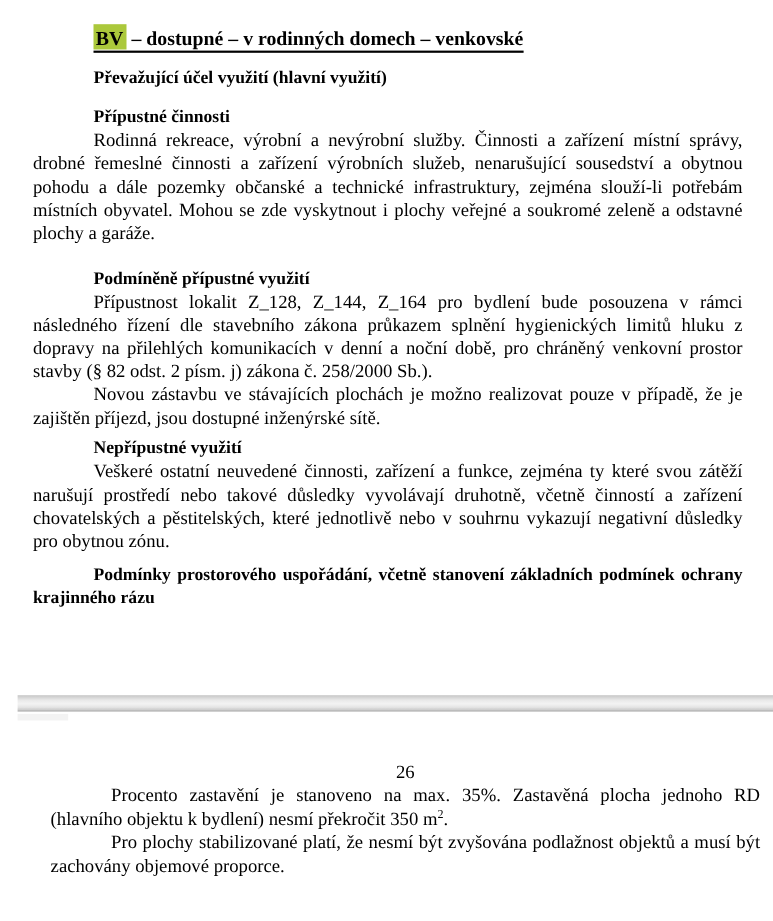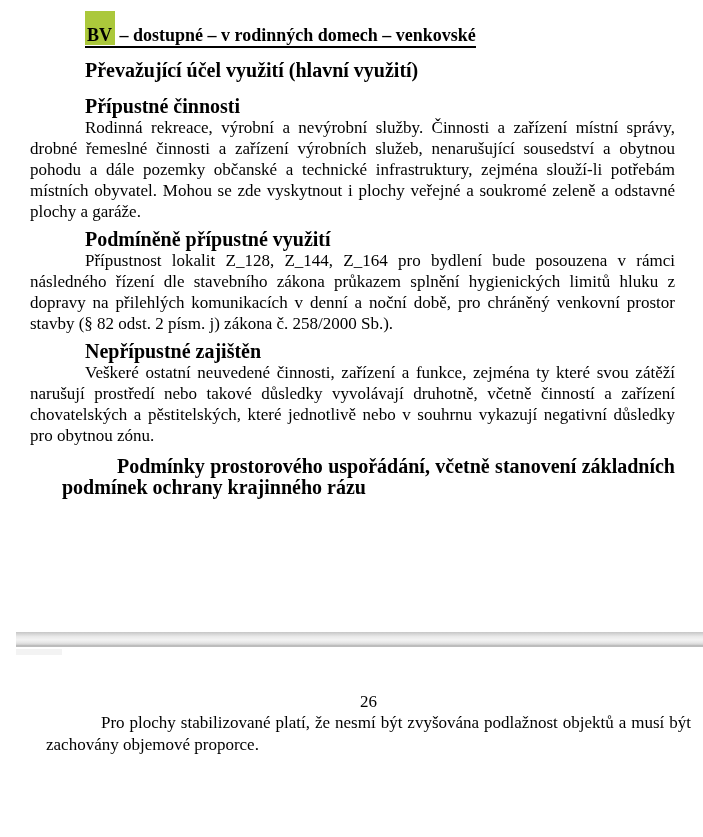--- a/index.html
+++ b/index.html
@@ -23,43 +23,43 @@
     font-weight: bold;
     text-indent: 55px;
     margin: 0 0 13px 0;
   }
   .title-underline {
     border-bottom: 2px solid #000;
     padding-bottom: 1px;
   }
   .hl {
     background: #abc83b;
-    padding: 14px 3px 0 2px;
+    padding: 3px 3px 0 2px;
   }
 
   .sec { margin: 0; }
   .sec-heading {
     font-weight: bold;
-    font-size: 20px;
+    font-size: 16px;
     line-height: 21px;
     text-indent: 55px;
     text-align: justify;
     margin: 0;
   }
   .para {
     font-size: 17px;
     line-height: 21px;
     text-indent: 55px;
     text-align: justify;
     margin: 0;
   }
   .mt-sec1 { margin-top: 15px; }
-  .mt-sec2 { margin-top: 7px; }
+  .mt-sec2 { margin-top: 21px; }
   .mt-sec3 { margin-top: 7px; }
-  .mt-sec4 { margin-top: 10px; margin-left: 32px; }
+  .mt-sec4 { margin-top: 10px; }
 
   
   .bottom-block {
     position: absolute;
     top: 632px;
     left: 0;
     width: 703px;
     height: 205px;
     background: #ffffff;
     padding-left: 16px;
@@ -110,41 +110,43 @@
     </div>
 
     <div class="sec mt-sec1">
       <p class="sec-heading">Přípustné činnosti</p>
       <p class="para">Rodinná rekreace, výrobní a nevýrobní služby. Činnosti a zařízení místní správy, drobné řemeslné činnosti a zařízení výrobních služeb, nenarušující sousedství a obytnou pohodu a dále pozemky občanské a technické infrastruktury, zejména slouží-li potřebám místních obyvatel. Mohou se zde vyskytnout i plochy veřejné a soukromé zeleně a odstavné plochy a garáže.</p>
     </div>
 
     <div class="sec mt-sec2">
       <p class="sec-heading">Podmíněně přípustné využití</p>
       <p class="para">Přípustnost lokalit Z_128, Z_144, Z_164 pro bydlení bude posouzena v rámci následného řízení dle stavebního zákona průkazem splnění hygienických limitů hluku z dopravy na přilehlých komunikacích v denní a noční době, pro chráněný venkovní prostor stavby (§ 82 odst. 2 písm. j) zákona č. 258/2000 Sb.).</p>
+      <p class="para">Novou zástavbu ve stávajících plochách je možno realizovat pouze v případě, že je zajištěn příjezd, jsou dostupné inženýrské sítě.</p>
     </div>
 
     <div class="sec mt-sec3">
-      <p class="sec-heading">Nepřípustné zajištěn</p>
+      <p class="sec-heading">Nepřípustné využití</p>
       <p class="para">Veškeré ostatní neuvedené činnosti, zařízení a funkce, zejména ty které svou zátěží narušují prostředí nebo takové důsledky vyvolávají druhotně, včetně činností a zařízení chovatelských a pěstitelských, které jednotlivě nebo v souhrnu vykazují negativní důsledky pro obytnou zónu.</p>
     </div>
 
     <div class="sec mt-sec4">
       <p class="sec-heading">Podmínky prostorového uspořádání, včetně stanovení základních podmínek ochrany krajinného rázu</p>
     </div>
 
   </div>
 
   <div class="bottom-block">
 
     <div class="sep-band"></div>
     <div class="sep-tab"></div>
 
     <div class="page2-inner">
       <p class="page-number">26</p>
 
 
+      <p class="para"><span>Procento zastavění je stanoveno na max. 35%. Zastavěná plocha jednoho RD (hlavního objektu k bydlení) nesmí překročit 350 m</span><sup>2</sup><span>.</span></p>
 
       <p class="para">Pro plochy stabilizované platí, že nesmí být zvyšována podlažnost objektů a musí být zachovány objemové proporce.</p>
     </div>
 
   </div>
 
 </div>
 
 </body></html>

